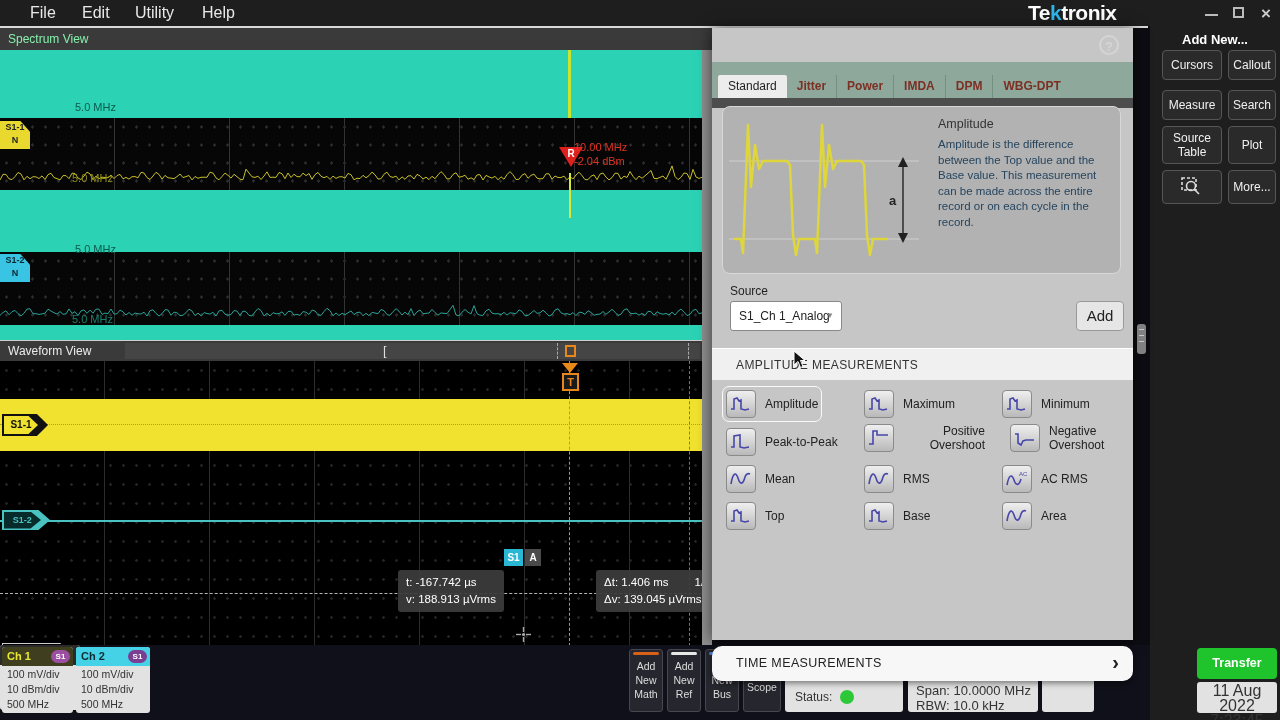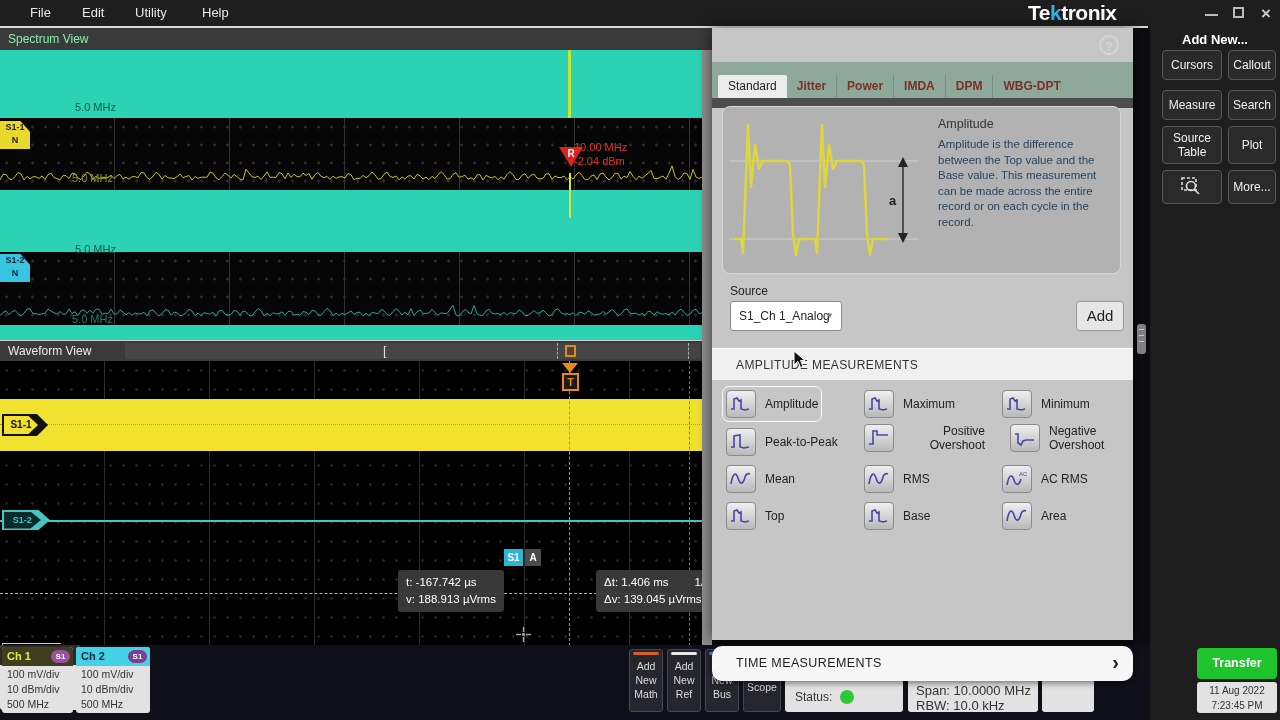--- a/index.html
+++ b/index.html
@@ -2,21 +2,21 @@
 <html><head>
 <meta charset="utf-8">
 <style>
   * { margin:0; padding:0; box-sizing:border-box; }
   html,body { background:#000; }
   body { font-family:"Liberation Sans", sans-serif; }
   #screen { position:relative; width:1280px; height:720px; background:#0c0c12; overflow:hidden; }
 
   
   #menubar { position:absolute; left:0; top:0; width:1280px; height:26px; background:#1e1e1e; z-index:4; }
-  .menu-item { position:absolute; top:0; height:26px; line-height:26px; color:#e8e8e8; font-size:13px; cursor:default; }
+  .menu-item { position:absolute; top:0; height:26px; line-height:26px; color:#e8e8e8; font-size:16px; cursor:default; }
   #menu-sep { position:absolute; left:0; top:26px; width:1148px; height:2px; background:#d8d8d8; z-index:4; }
   #logo { position:absolute; left:1028px; top:1px; font-size:21px; font-weight:bold; letter-spacing:-0.5px; color:#fff; z-index:5; }
   #logo .k { color:#2fb4e9; }
   .winctl { position:absolute; top:6px; z-index:5; cursor:default; }
   .wc-min { left:1205px; width:13px; height:2px; margin-top:8px; background:#bbb; }
   .wc-restore { left:1233px; width:11px; height:11px; border:2px solid #bbb; margin-top:1px; }
   .wc-close { left:1261px; color:#ccc; font-size:17px; line-height:15px; font-weight:bold; }
 
   
   #spectrum { position:absolute; left:0; top:28px; width:712px; height:312px; background:#2bd3b4; z-index:1; overflow:hidden; }
@@ -80,21 +80,21 @@
   .bb-box { position:absolute; background:#e2e2e2; border-radius:3px; color:#333; }
   #status-box { left:785px; top:21px; width:118px; height:46px; font-size:12px; }
   #status-inner { position:absolute; left:10px; bottom:8px; display:flex; align-items:center; gap:8px; }
   #status-dot { width:14px; height:14px; border-radius:50%; background:#2cc838; }
   #span-box { left:908px; top:10px; width:130px; height:57px; font-size:13px; line-height:15px; padding:28px 0 0 8px; }
   #gap-box { left:1042px; top:10px; width:52px; height:57px; }
   #acq-box { left:1098px; top:2px; width:80px; height:65px; background:#e2e2e2; border-radius:3px; overflow:hidden; text-align:center; }
   #acq-head { height:20px; background:#2a2a2a; color:#ddd; font-size:11.5px; line-height:20px; }
   #acq-body { font-size:11px; color:#333; line-height:15px; padding-top:3px; }
   #transfer-btn { position:absolute; left:1197px; top:648px; width:80px; height:31px; background:#1fc32c; border-radius:4px; color:#fff; font-weight:bold; font-size:12.5px; text-align:center; line-height:31px; z-index:3; }
-  #datetime-box { position:absolute; left:1197px; top:682px; width:80px; height:31px; background:#e2e2e2; border-radius:3px; color:#333; font-size:10px; text-align:center; line-height:15px; padding-top:1px; z-index:3; }
+  #datetime-box { position:absolute; left:1197px; top:682px; width:80px; height:31px; background:#e2e2e2; border-radius:3px; color:#333; font-size:16px; text-align:center; line-height:15px; padding-top:1px; z-index:3; }
 
   
   #dialog { position:absolute; left:712px; top:28px; width:421px; height:612px; background:#c6c6c6; z-index:5; box-shadow:0 0 14px rgba(0,0,0,.6); }
   #dlg-header { position:absolute; left:0; top:0; width:100%; height:40px; background:#4d4d4d; color:#f0f0f0; font-size:12.5px; letter-spacing:.6px; line-height:34px; padding-left:16px;margin-top:40px; }
   #dlg-help { position:absolute; right:14px; top:7px; width:20px; height:20px; border:2px solid #d5d5d5; border-radius:50%; color:#d5d5d5; font-size:13px; font-weight:bold; text-align:center; line-height:20px; }
   #tabstrip { position:absolute; left:0; top:34px; width:100%; height:36px; background:#8fa89c; display:flex; align-items:flex-end; padding-left:6px; }
   .tab { height:23px; line-height:23px; font-size:12px; padding:0 10px; color:#7c2f23; font-weight:bold; }
   .tab.active { background:#ececec; color:#222; font-weight:normal; border-radius:2px 2px 0 0; }
   .tab.sep { border-left:1px solid #74907f; }
   #desc-card { position:absolute; left:10px; top:78px; width:399px; height:168px; background:#b2b2b2; border:1px solid #d8d8d8; border-radius:8px; }

